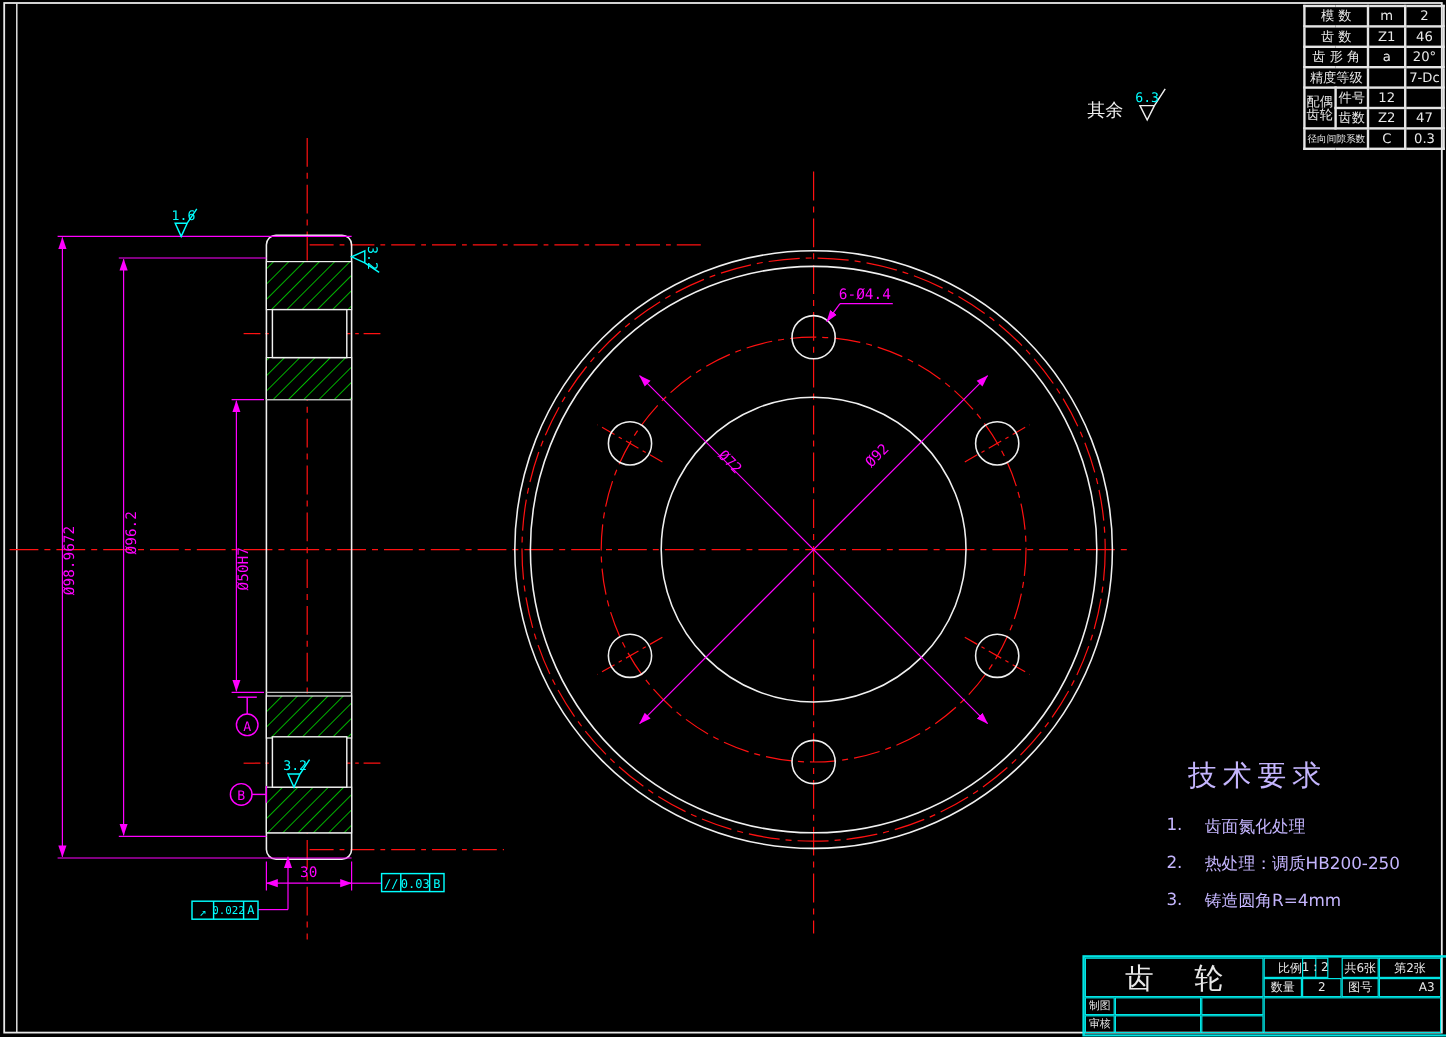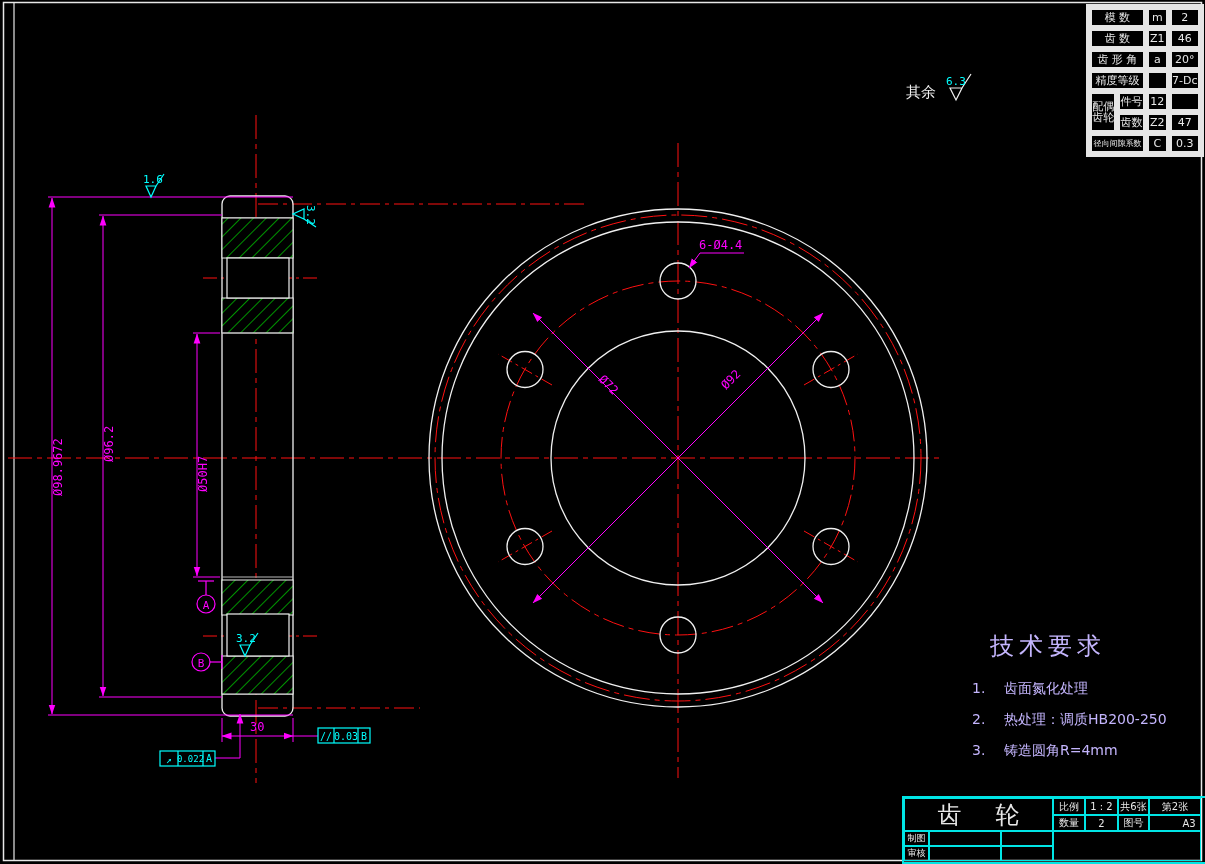--- a/index.html
+++ b/index.html
@@ -2,21 +2,21 @@
 <html><head>
 <meta charset="utf-8">
 <style>
   html,body{margin:0;padding:0;background:#000;}
   #sheet{position:relative;width:1205px;height:864px;background:#000;overflow:hidden;
          font-family:"DejaVu Sans",sans-serif;}
   svg text{font-family:"DejaVu Sans Mono","DejaVu Sans",monospace;}
   
   #param-table{position:absolute;left:1086px;top:4px;width:118px;border:2px solid #00e5e5;
     border-collapse:collapse;color:#e8e8e8;font-size:11px;line-height:1;}
-  #param-table td{border:6px solid #e5e5e5;text-align:center;padding:0;height:15px;
+  #param-table td{border:2px solid #e5e5e5;text-align:center;padding:0;height:15px;
     white-space:nowrap;overflow:hidden;}
   #param-table .sm{font-size:8px;}
   
   #techreq{position:absolute;left:962px;top:630px;width:240px;color:#c4b5fd;}
   #techreq .tr-title{font-size:24px;letter-spacing:5px;margin-left:28px;margin-bottom:18px;}
   #techreq .tr-item{font-size:14px;margin-bottom:13px;display:flex;}
   #techreq .tr-no{width:32px;margin-left:10px;}
   
   #titleblock{position:absolute;left:902px;top:796px;width:301px;height:64px;
     border:2px solid #00e5e5;color:#e8e8e8;}
@@ -227,22 +227,22 @@
       <span>热处理：调质HB200-250</span>
     </div>
     <div class="tr-item">
       <span class="tr-no">3.</span>
       <span>铸造圆角R=4mm</span>
     </div>
   </div>
 
   <div id="titleblock">
     <div class="tb-cell tb-title" style="left:0;top:0;width:149px;height:33px;">齿轮</div>
-    <div class="tb-cell" style="left:149px;top:0;width:32px;height:17px;">比例</div>
-    <div class="tb-cell" style="left:181px;top:0;width:33px;height:17px;">1 : 2</div>
+    <div class="tb-cell" style="left:149px;top:0;width:44px;height:17px;">比例</div>
+    <div class="tb-cell" style="left:181px;top:0;width:22px;height:17px;">1 : 2</div>
     <div class="tb-cell" style="left:214px;top:0;width:31px;height:17px;">共6张</div>
     <div class="tb-cell" style="left:245px;top:0;width:52px;height:17px;">第2张</div>
     <div class="tb-cell" style="left:149px;top:17px;width:32px;height:16px;text-align:right;">数量</div>
     <div class="tb-cell" style="left:181px;top:17px;width:33px;height:16px;">2</div>
     <div class="tb-cell" style="left:214px;top:17px;width:31px;height:16px;">图号</div>
     <div class="tb-cell" style="left:245px;top:17px;width:52px;height:16px;padding-left:28px;">A3</div>
     <div class="tb-cell" style="left:0;top:33px;width:25px;height:15px;font-size:9px;">制图</div>
     <div class="tb-cell" style="left:25px;top:33px;width:72px;height:15px;"></div>
     <div class="tb-cell" style="left:97px;top:33px;width:52px;height:15px;"></div>
     <div class="tb-cell" style="left:0;top:48px;width:25px;height:15px;font-size:9px;">审核</div>

